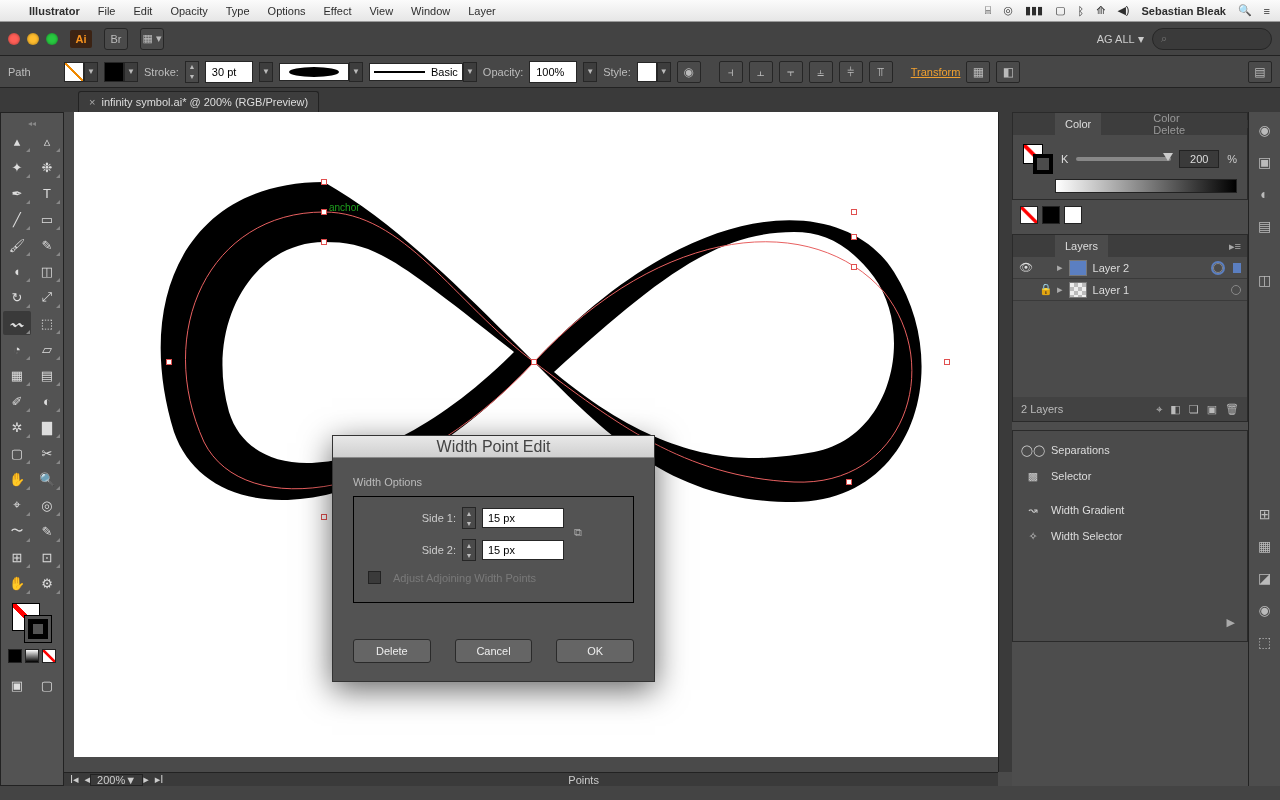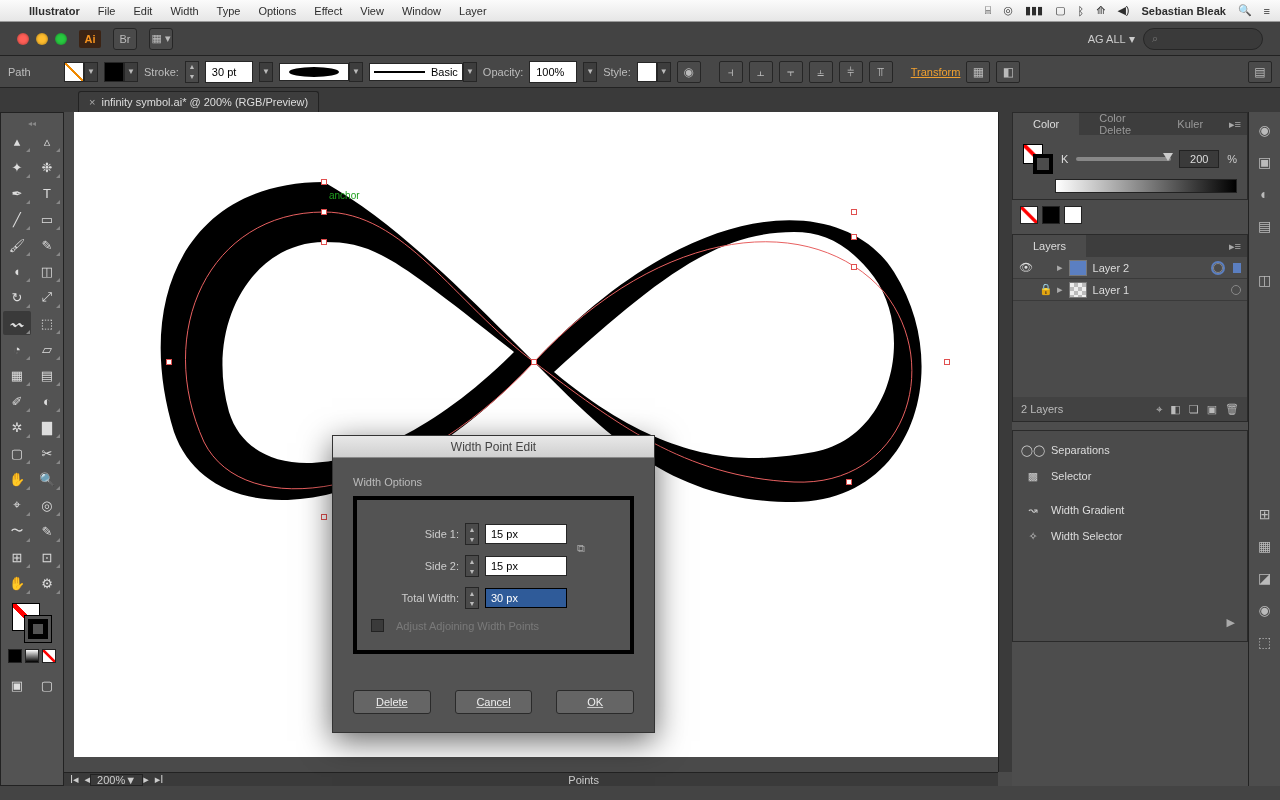--- a/index.html
+++ b/index.html
@@ -8,21 +8,21 @@
 
 .mac-menubar { height:22px; background:linear-gradient(#fbfbfb,#e6e6e6); border-bottom:1px solid #999; display:flex; align-items:center; padding:0 10px; color:#2d2d2d; font-size:13px; gap:0; }
 .mac-menubar .apple { font-size:15px; padding:0 10px 0 0;}
 .mac-menubar .app { font-weight:bold; padding:0 9px;}
 .mac-menubar .m { padding:0 9px;text-align:center;}
 .mac-menubar .right { margin-left:auto; display:flex; align-items:center; gap:12px; }
 .mac-menubar .right span { display:flex; align-items:center; }
 .mac-menubar .user { font-weight:bold;}
 
 
-.app-bar { height:34px; background:#434343; display:flex; align-items:center; padding:0 17px; gap:12px; border-bottom:1px solid #222;}
+.app-bar { height:34px; background:#434343; display:flex; align-items:center; padding:0 8px; gap:12px; border-bottom:1px solid #222;}
 .traffic { display:flex; gap:7px; align-items:center;}
 .traffic b { width:12px; height:12px; border-radius:50%; display:block; box-shadow:inset 0 0 3px rgba(0,0,0,.4); }
 .tr-r{background:#ff5f57;} .tr-y{background:#ffbd2e;} .tr-g{background:#28c940;}
 .ai-logo{width:22px;height:18px;background:#3b2314;color:#f7931e;font-size:11px;font-weight:bold;display:flex;align-items:center;justify-content:center;border-radius:2px;}
 .app-bar .topbtn{width:24px;height:22px;border:1px solid #262626;background:#4a4a4a;border-radius:3px;display:flex;align-items:center;justify-content:center;color:#bbb;}
 .app-bar .right{margin-left:auto;display:flex;align-items:center;gap:8px;}
 .workspace{color:#ccc;font-size:12px;}
 .searchbox{width:120px;height:22px;background:#3a3a3a;border:1px solid #262626;border-radius:11px;display:flex;align-items:center;padding:0 8px;color:#777;}
 
 
@@ -75,21 +75,21 @@
 .infinity svg{overflow:visible;}
 .anchor-label{color:#1ea01e;font-size:10px;position:absolute;}
 .handle{width:6px;height:6px;background:#fff;border:1px solid #e05050;position:absolute;transform:translate(-50%,-50%);}
 
 .right-panels{width:236px;background:#4d4d4d;display:flex;flex-direction:column;z-index:5;}
 .rail{width:32px;background:#4d4d4d;border-left:1px solid #222;display:flex;flex-direction:column;align-items:center;padding-top:8px;gap:12px;color:#bbb;z-index:5}
 .rail .railicon{width:22px;height:20px;display:flex;align-items:center;justify-content:center;font-size:14px;}
 
 .panel{background:#4b4b4b;border:1px solid #2a2a2a;}
 .panel-tabs{display:flex;background:#3d3d3d;height:22px;align-items:center;}
-.panel-tabs .ptab{padding:0 20px;color:#999;height:100%;display:flex;align-items:center;}
+.panel-tabs .ptab{padding:0 10px;color:#999;height:100%;display:flex;align-items:center;margin-left:42px;}
 .panel-tabs .ptab.active{background:#4b4b4b;color:#ddd;}
 .panel-tabs .menu{margin-left:auto;padding:0 6px;color:#aaa;}
 .color-body{padding:8px 10px 4px 10px;display:flex;align-items:center;gap:8px;min-height:44px;}
 .color-swatches{display:flex;flex-direction:column;position:relative;width:30px;height:30px;}
 .csw1{position:absolute;left:0;top:0;width:20px;height:20px;background:#fff;border:1px solid #000;}
 .csw1::after{content:'';position:absolute;inset:0;background:linear-gradient(to top right,transparent 40%,red 45%,red 55%,transparent 60%);}
 .csw2{position:absolute;right:0;bottom:0;width:20px;height:20px;border:4px solid #000;background:#4b4b4b;}
 .slider{flex:1;height:4px;background:#888;border-radius:2px;position:relative;}
 .slider .thumb{position:absolute;right:-2px;top:-4px;width:0;height:0;border-left:5px solid transparent;border-right:5px solid transparent;border-top:8px solid #ccc;}
 .pct{width:40px;height:18px;background:#3a3a3a;border:1px solid #222;color:#ddd;text-align:center;line-height:16px;}
@@ -107,46 +107,46 @@
 .layer-row .circle{margin-left:auto;width:10px;height:10px;border:1px solid #888;border-radius:50%;}
 .layers-foot{height:24px;display:flex;align-items:center;padding:0 8px;gap:8px;color:#bbb;background:#424242;}
 .layers-foot .r{margin-left:auto;display:flex;gap:8px;}
 
 .plugin-list{padding:6px 0;}
 .plugin{display:flex;align-items:center;gap:8px;height:26px;padding:0 10px;color:#ddd;}
 .plugin .picon{width:20px;height:18px;display:flex;align-items:center;justify-content:center;color:#ccc;}
 
 
 .dialog{position:absolute;left:332px;top:435px;width:323px;background:#535353;border:1px solid #333;box-shadow:0 8px 30px rgba(0,0,0,.6);z-index:20;color:#ccc;}
-.dialog-title{background:linear-gradient(#e8e8e8,#cfcfcf);color:#444;height:22px;display:flex;align-items:center;justify-content:center;font-size:12px;border-bottom:1px solid #888;}
+.dialog-title{background:linear-gradient(#e8e8e8,#cfcfcf);color:#444;height:22px;display:flex;align-items:center;justify-content:center;font-size:16px;border-bottom:1px solid #888;}
 .dialog-body{padding:18px 20px;}
 .fieldset-label{color:#bbb;margin-bottom:12px;}
 .form-row{display:flex;align-items:center;margin-bottom:10px;gap:6px;}
 .form-row label{width:88px;text-align:right;color:#ccc;}
 .dlg-input{width:82px;height:20px;background:#fff;color:#000;border:1px solid #262626;padding:0 5px;font-size:11px;}
 .dlg-input.focus{background:#2f5b99;color:#fff;border:1px solid #000;}
 .chk{width:13px;height:13px;background:#3a3a3a;border:1px solid #222;display:inline-block;margin-right:6px;vertical-align:middle;}
 .disabled{color:#7a7a7a;}
 .link-icon{color:#aaa;margin-left:4px;}
-.dialog-buttons{display:flex;gap:24px;padding:4px 20px 18px 20px;text-decoration:underline;}
+.dialog-buttons{display:flex;gap:24px;padding:4px 20px 18px 20px;}
 .dlg-btn{flex:1;height:24px;background:#656565;border:1px solid #2a2a2a;color:#eee;border-radius:3px;display:flex;align-items:center;justify-content:center;cursor:pointer;}
 
 
 .statusbar{position:absolute;left:0;right:0;bottom:0;height:14px;background:#444;color:#bbb;font-size:10px;display:flex;align-items:center;padding:0 8px;gap:8px;}
 .zoom-sel{background:#3a3a3a;padding:0 6px;border:1px solid #222;display:flex;align-items:center;height:12px;}
 </style>
 </head>
 <body>
 
 <div class="mac-menubar">
   <span class="apple"></span>
   <span class="app">Illustrator</span>
   <span class="m">File</span>
   <span class="m">Edit</span>
-  <span class="m">Width</span>
+  <span class="m">Opacity</span>
   <span class="m">Type</span>
   <span class="m">Options</span>
   <span class="m">Effect</span>
   <span class="m">View</span>
   <span class="m">Window</span>
   <span class="m">Layer</span>
   <div class="right">
     <span>⌸</span>
     <span>◎</span>
     <span>▮▮▮</span>
@@ -329,21 +329,21 @@
         <div class="handle" style="left:210px;top:10px;"></div>
         <div class="handle" style="left:210px;top:70px;"></div>
         <div class="handle" style="left:210px;top:345px;"></div>
         <div class="handle" style="left:420px;top:190px;"></div>
         <div class="handle" style="left:740px;top:40px;"></div>
         <div class="handle" style="left:740px;top:65px;"></div>
         <div class="handle" style="left:740px;top:95px;"></div>
         <div class="handle" style="left:735px;top:310px;"></div>
         <div class="handle" style="left:833px;top:190px;"></div>
         <div class="handle" style="left:55px;top:190px;"></div>
-        <span class="anchor-label" style="left:215px;top:18px">anchor</span>
+        <span class="anchor-label" style="left:215px;top:30px">anchor</span>
       </div>
     </div>
     <div class="scrollbar-v"></div>
     <div class="scrollbar-h">
       <span style="padding:0 6px">I◂</span>
       <span>◂</span>
       <div class="zoom-sel"><span>200%</span> ▼</div>
       <span>▸</span>
       <span style="padding:0 6px">▸I</span>
       <span style="margin:0 auto">Points</span>
@@ -454,46 +454,38 @@
     <div class="railicon">◪</div>
     <div class="railicon">◉</div>
     <div class="railicon">⬚</div>
   </div>
 </div>
 
 <div class="dialog">
   <div class="dialog-title">Width Point Edit</div>
   <div class="dialog-body">
     <div class="fieldset-label">Width Options</div>
-    <div style="border:4px solid #000000;padding:23px 14px 8px 14px;margin:-4px 0 14px 0">
+    <div style="border:1px solid #000000;padding:10px 14px 8px 14px;margin:-4px 0 14px 0">
       <div class="form-row">
         <label>Side 1:</label>
         <div class="stepper">
             <b>▲</b>
             <b>▼</b>
           </div>
         <input class="dlg-input" value="15 px" style="">
         <span class="link-icon" style="position:relative;top:14px">⧉</span>
       </div>
       <div class="form-row">
         <label>Side 2:</label>
         <div class="stepper">
             <b>▲</b>
             <b>▼</b>
           </div>
         <input class="dlg-input" value="15 px" style="">
       </div>
-      <div class="form-row">
-        <label>Total Width:</label>
-        <div class="stepper">
-            <b>▲</b>
-            <b>▼</b>
-          </div>
-        <input class="dlg-input focus" value="30 px" style="">
-      </div>
       <div class="form-row disabled" style="margin-top:4px">
         <span class="chk"></span>
         <span>Adjust Adjoining Width Points</span>
       </div>
     </div>
   </div>
   <div class="dialog-buttons">
     <div class="dlg-btn">Delete</div>
     <div class="dlg-btn">Cancel</div>
     <div class="dlg-btn">OK</div>

